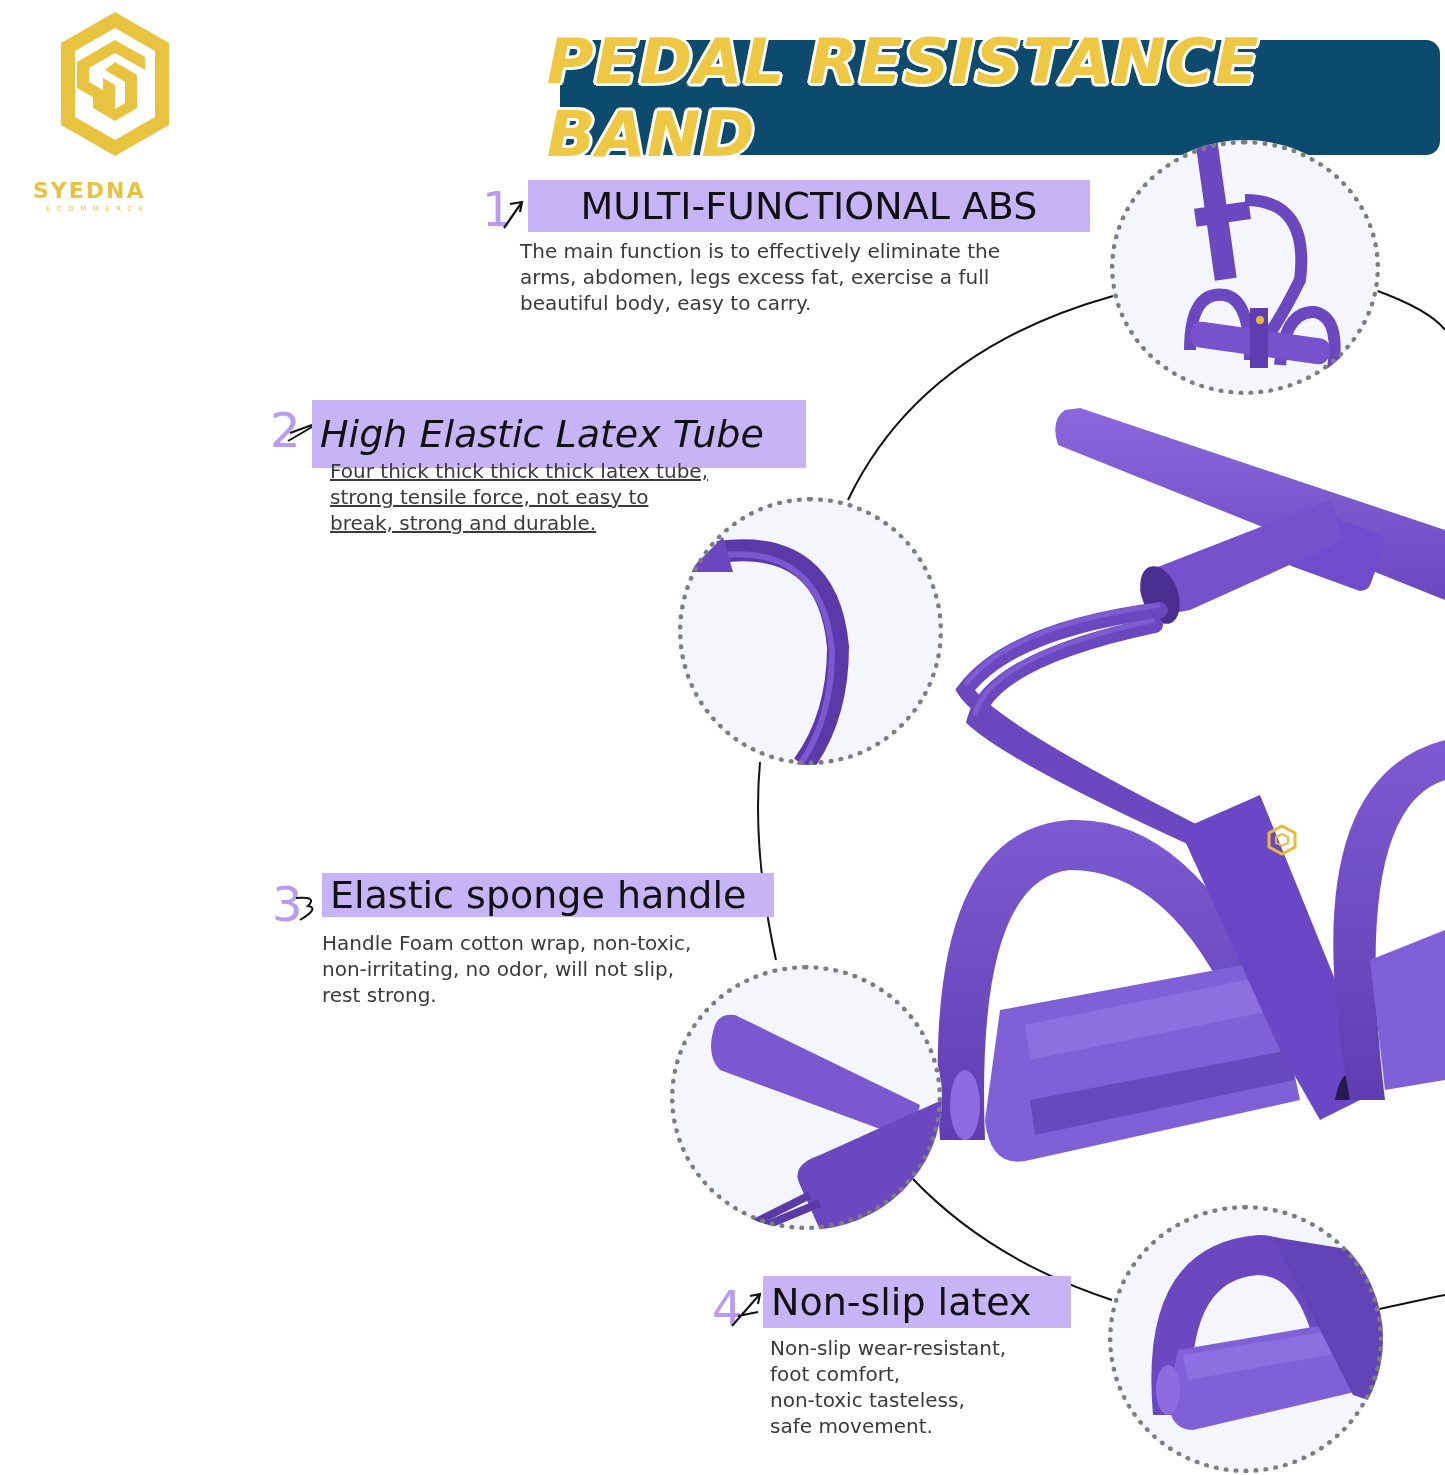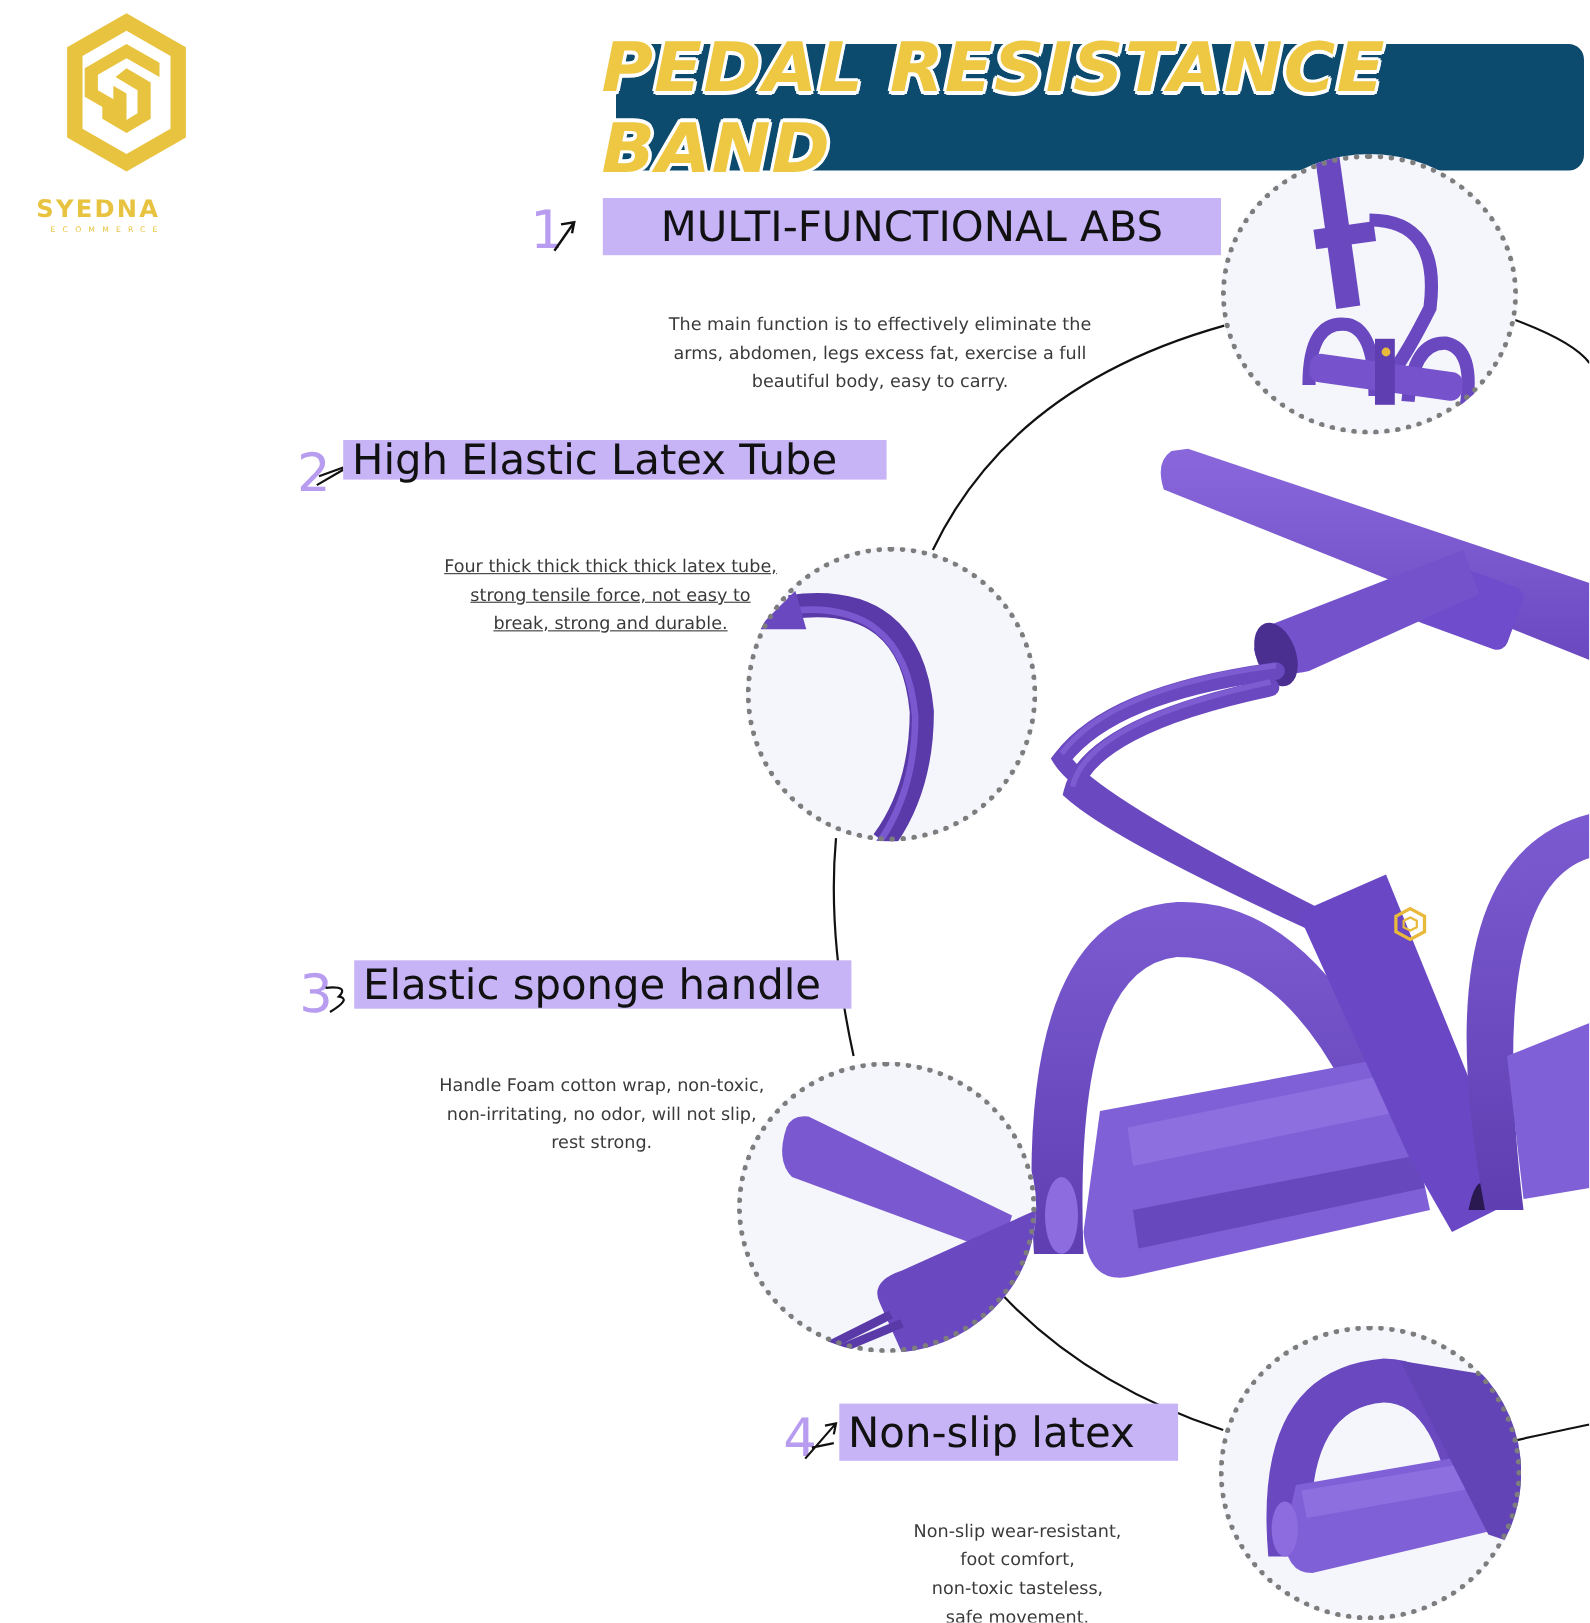--- a/index.html
+++ b/index.html
@@ -27,23 +27,23 @@
                                0 -3px 0 #fff, 0 3px 0 #fff, -3px 0 0 #fff, 3px 0 0 #fff; }
 
   
   .feature { position: absolute; }
   .feature .num { position: absolute; font-family: "DejaVu Sans", sans-serif;
                   font-size: 48px; color: #b79cf0; font-weight: normal; line-height: 1; }
   .feature .arrow { position: absolute; }
   .feature .head { position: absolute; background: #c7b4f6; color: #111;
                    font-family: "DejaVu Sans", sans-serif; white-space: nowrap;
                    line-height: 1; display: flex; align-items: center; padding: 0 8px; }
-  .feature .desc { position: absolute; color: #3a3a3a; text-align: center;
-                   font-family: "DejaVu Sans", sans-serif; font-size: 16px; line-height: 26px;
-                   white-space: pre-line; margin-top: 44px; }
+  .feature .desc { position: absolute; color: #3a3a3a; 
+                   font-family: "DejaVu Sans", sans-serif; font-size: 20px; line-height: 26px;
+                   white-space: pre-line; }
 
   
   .inset { position: absolute; border-radius: 50%; background: #f5f6fb; overflow: hidden; }
   .inset-ring { position: absolute; border-radius: 50%; border: 5px dotted #7d7d7d; box-sizing: border-box; }
 
   .main-product { position: absolute; left: 930px; top: 400px; width: 515px; height: 800px; }
   .arc-layer { position: absolute; left: 0; top: 0; width: 1445px; height: 1475px; pointer-events: none; }
 </style>
 </head>
 <body>
@@ -165,32 +165,32 @@
     <path d="M 165 32 L 275 50 L 275 200 L 245 190 Z" fill="#6344b6"></path>
   </svg>
 </div>
 <div class="inset-ring" style="left:1108px; top:1205px; width:275px; height:268px;"></div>
 
 <div class="feature" style="left:0; top:0;">
   <div class="num" style="left:482px; top:185px;">1</div>
   <svg class="arrow" style="left:500px; top:198px;" width="28" height="32" viewBox="0 0 28 32">
     <path d="M 4 30 L 22 4 M 10 6 L 22 4 L 20 14" fill="none" stroke="#111" stroke-width="2.2"></path>
   </svg>
-  <div class="head" style="left:528px; top:180px; height:52px; font-size:38px; width:546px; justify-content:center;margin-left:20px;">MULTI-FUNCTIONAL ABS</div>
+  <div class="head" style="left:528px; top:180px; height:52px; font-size:38px; width:546px; justify-content:center;">MULTI-FUNCTIONAL ABS</div>
   <div class="desc" style="left:520px; top:238px; width:560px;">The main function is to effectively eliminate the
 arms, abdomen, legs excess fat, exercise a full
 beautiful body, easy to carry.</div>
 </div>
 
 <div class="feature" style="left:0; top:0;">
   <div class="num" style="left:270px; top:406px;">2</div>
   <svg class="arrow" style="left:284px; top:415px;" width="32" height="32" viewBox="0 0 32 32">
     <path d="M 4 26 L 28 12 M 6 18 L 28 10" fill="none" stroke="#111" stroke-width="2"></path>
   </svg>
-  <div class="head" style="left:312px; top:400px; height:36px; font-size:38px; width:478px;">High Elastic Latex Tube</div>
+  <div class="head" style="left:312px; top:400px; height:68px; font-size:38px; width:478px;font-style:italic;">High Elastic Latex Tube</div>
   <div class="desc" style="left:330px; top:458px; width:450px;text-decoration:underline;">Four thick thick thick thick latex tube,
 strong tensile force, not easy to
 break, strong and durable.</div>
 </div>
 
 <div class="feature" style="left:0; top:0;">
   <div class="num" style="left:272px; top:880px;">3</div>
   <svg class="arrow" style="left:290px; top:890px;" width="34" height="34" viewBox="0 0 34 34">
     <path d="M 6 8 Q 28 6 18 16 Q 30 18 10 30" fill="none" stroke="#111" stroke-width="2"></path>
   </svg>

